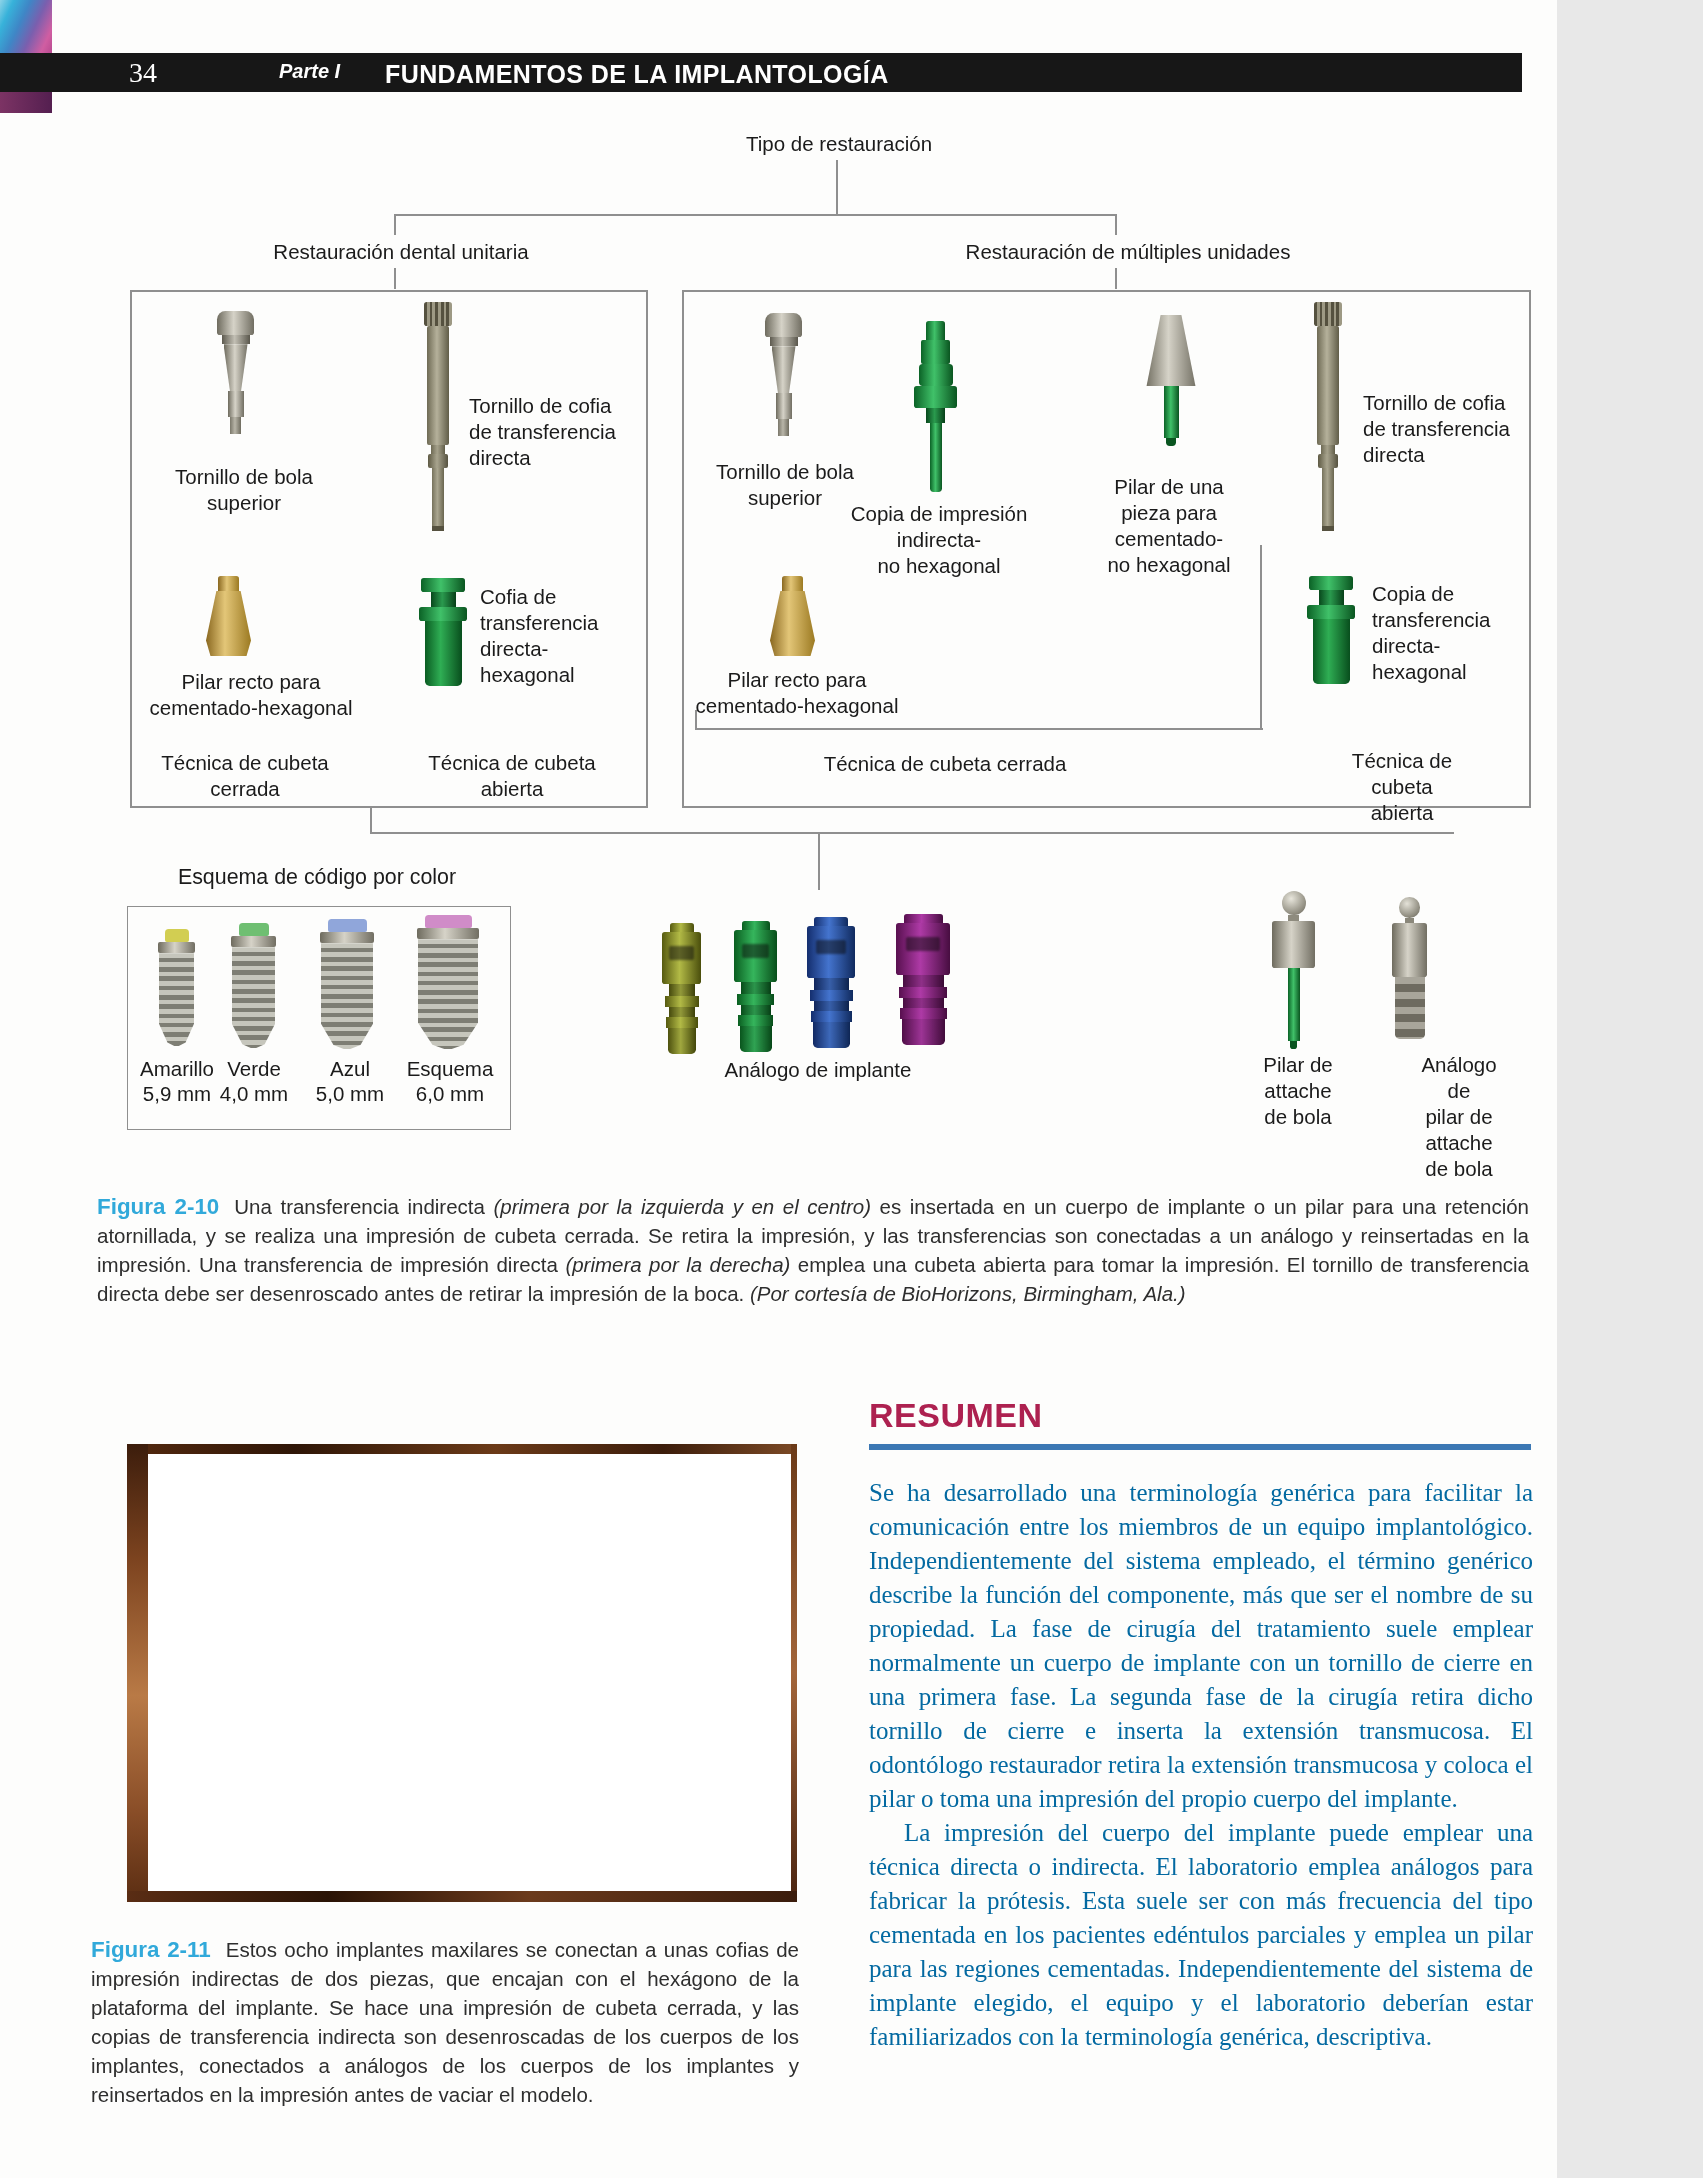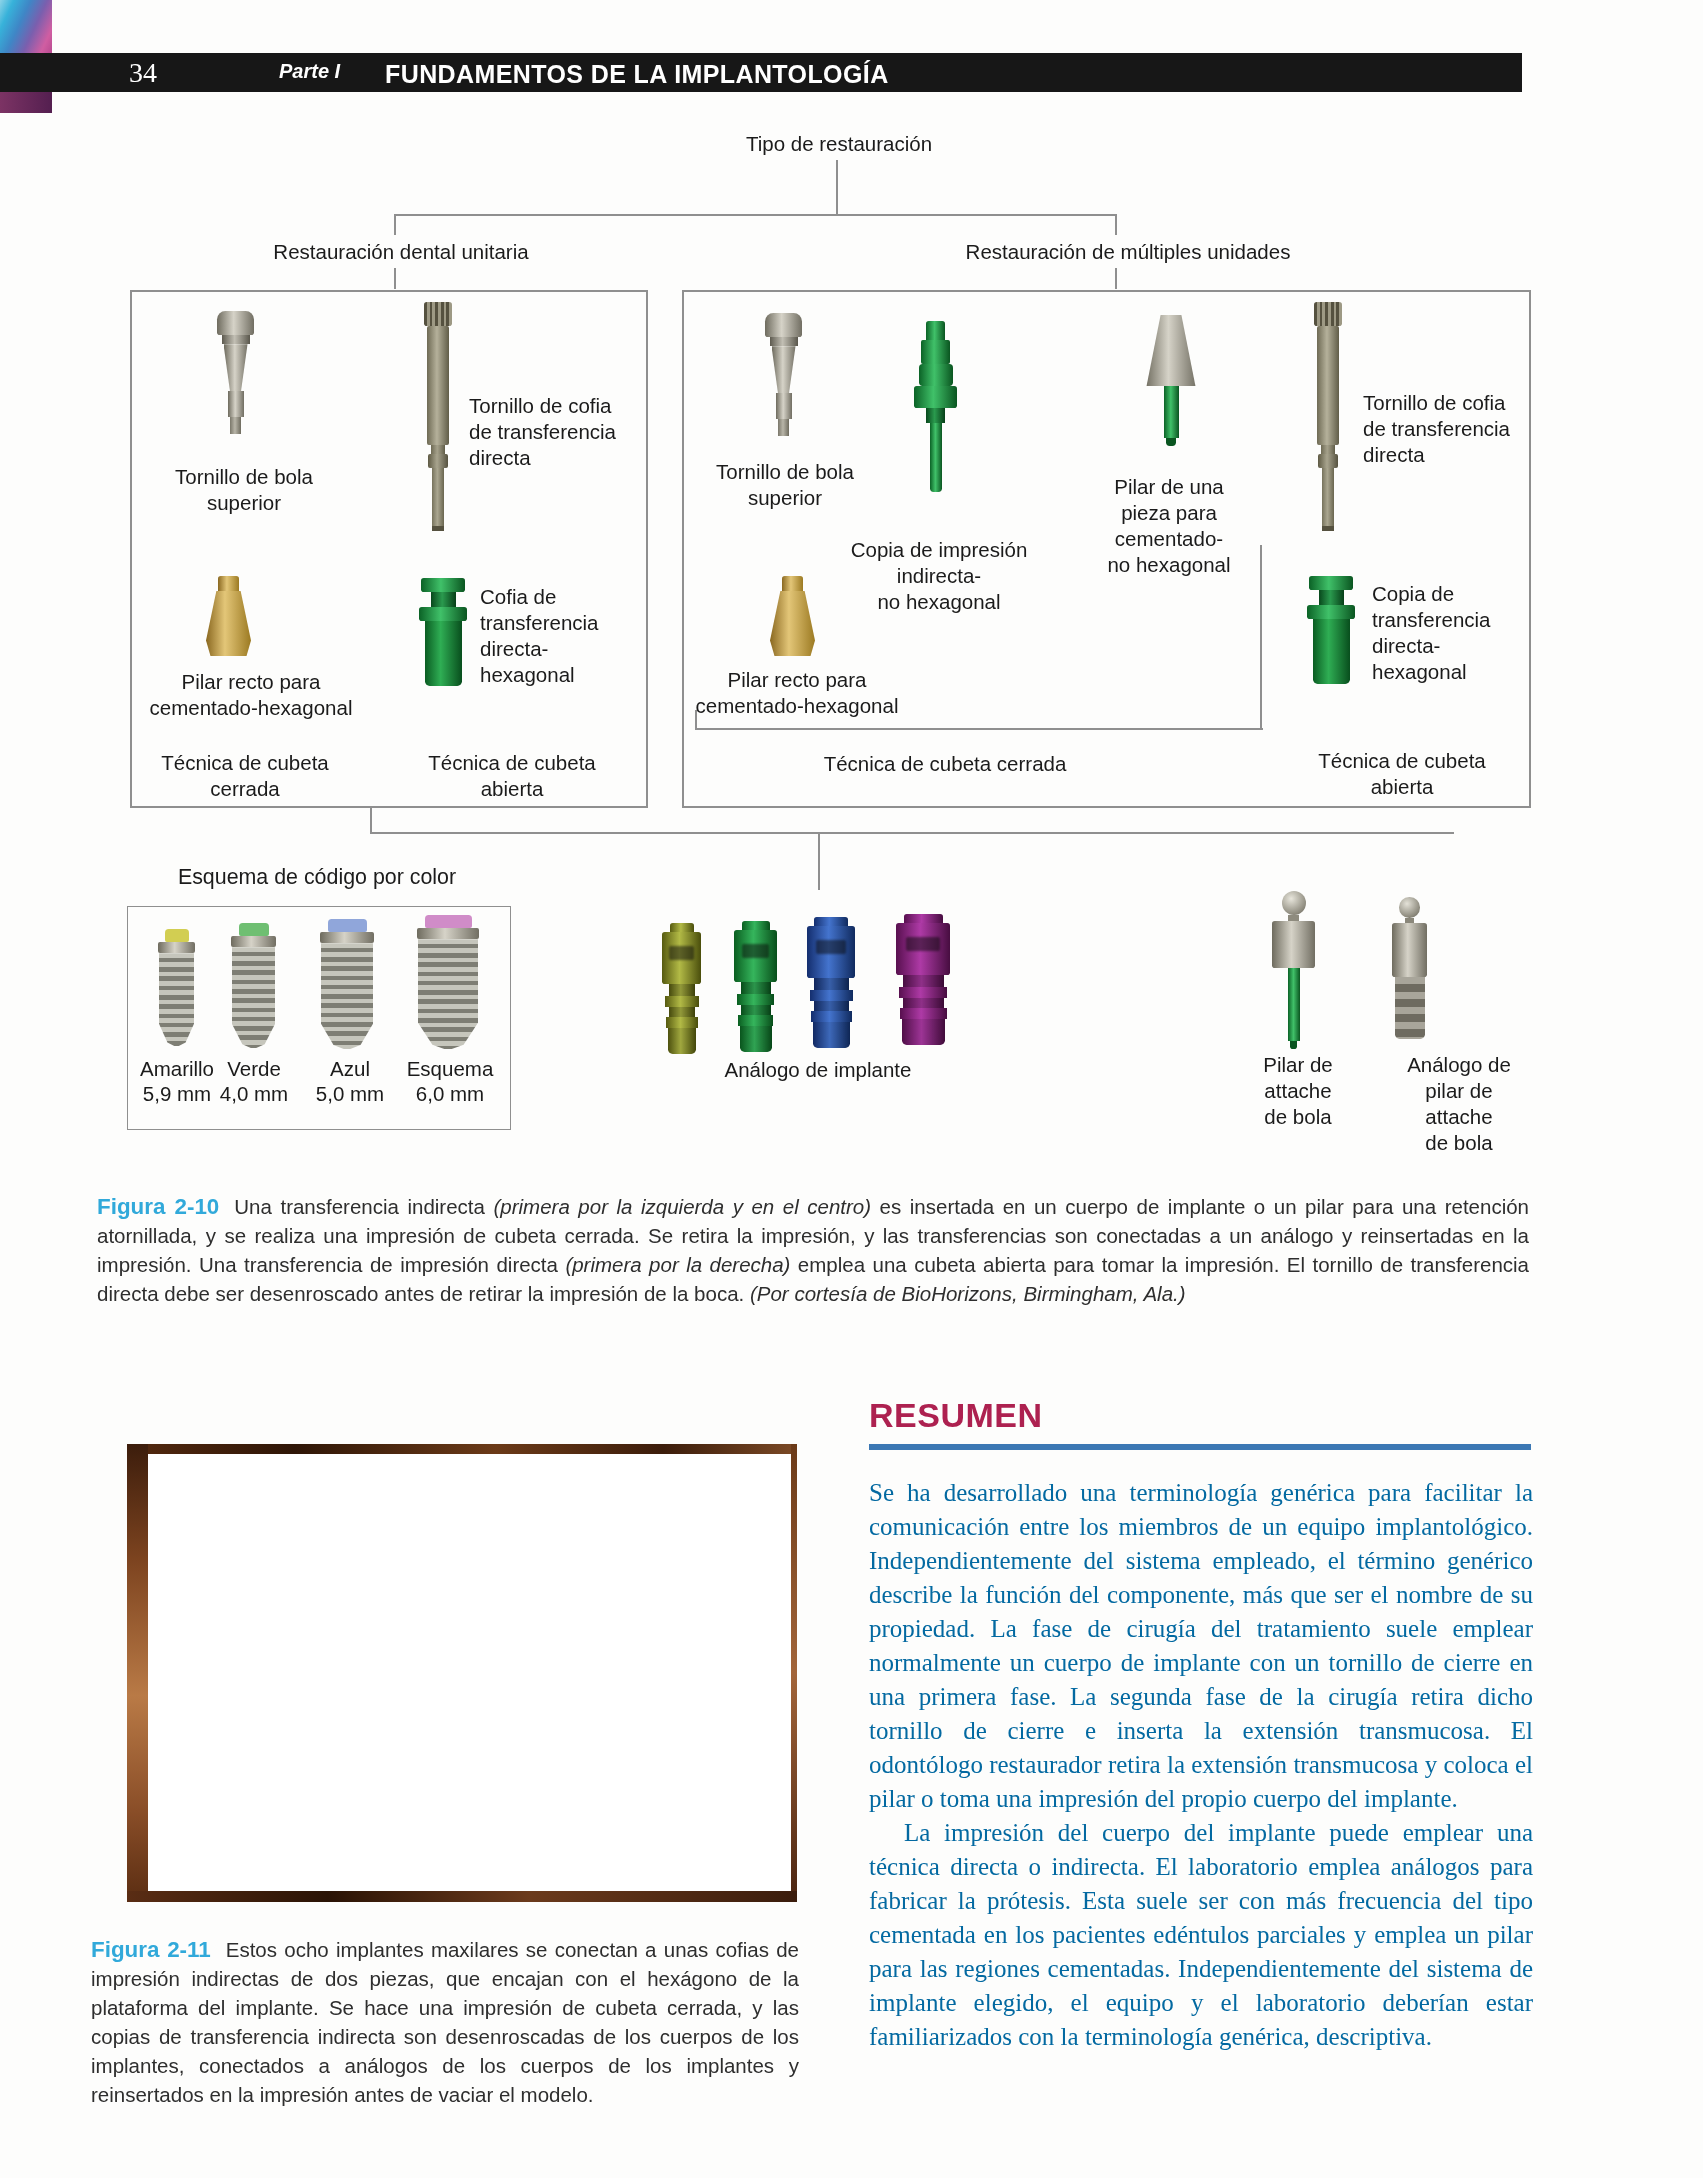--- a/index.html
+++ b/index.html
@@ -1,16 +1,16 @@
 <!DOCTYPE html>
 <html style="font-size:15px"><head>
 <meta charset="utf-8">
 <style>
   html,body{margin:0;padding:0;background:#e8e8e8;}
-  .page{position:relative;width:1703px;height:2179px;background:#fdfdfc;font-family:"Liberation Sans",sans-serif;overflow:hidden;}
+  .page{position:relative;width:1557px;height:2179px;background:#fdfdfc;font-family:"Liberation Sans",sans-serif;overflow:hidden;}
 
   
   .strip1{position:absolute;left:0;top:0;width:52px;height:53px;
     background:linear-gradient(115deg,#8ed4e8 0%,#37b2da 18%,#3f86c6 40%,#7a5fae 62%,#d05ea2 85%,#b84a90 100%);}
   .strip2{position:absolute;left:0;top:92px;width:52px;height:20.5px;
     background:linear-gradient(90deg,#7c3364,#541f50);}
 
   
   .hbar{position:absolute;left:0;top:53px;width:1522px;height:39px;background:#171717;color:#fff;}
   .hb-num{position:absolute;left:129px;top:3.7px;font-family:"Liberation Serif",serif;font-size:28px;}
@@ -251,21 +251,21 @@
     </div>
     <div class="cmp" style="left:1307px;top:576px;">
       <div class="cf-f1"></div>
         <div class="cf-neck"></div>
         <div class="cf-f2"></div>
         <div class="cf-body"></div>
     </div>
 
     <div class="dlabel ctr" style="left:785px;top:459px;">Tornillo de bola
 superior</div>
-    <div class="dlabel ctr" style="left:939px;top:501px;margin-top:36px;">Copia de impresión
+    <div class="dlabel ctr" style="left:939px;top:501px;">Copia de impresión
 indirecta-
 no hexagonal</div>
     <div class="dlabel ctr" style="left:1169px;top:474px;">Pilar de una
 pieza para
 cementado-
 no hexagonal</div>
     <div class="dlabel la" style="left:1363px;top:390px;">Tornillo de cofia
 de transferencia
 directa</div>
     <div class="dlabel ctr" style="left:797px;top:667px;">Pilar recto para

